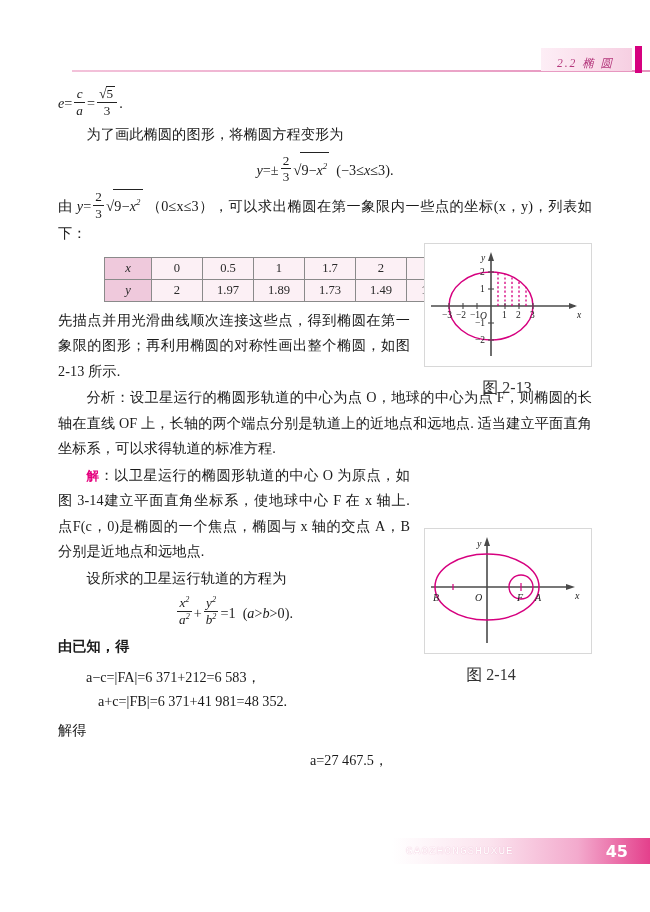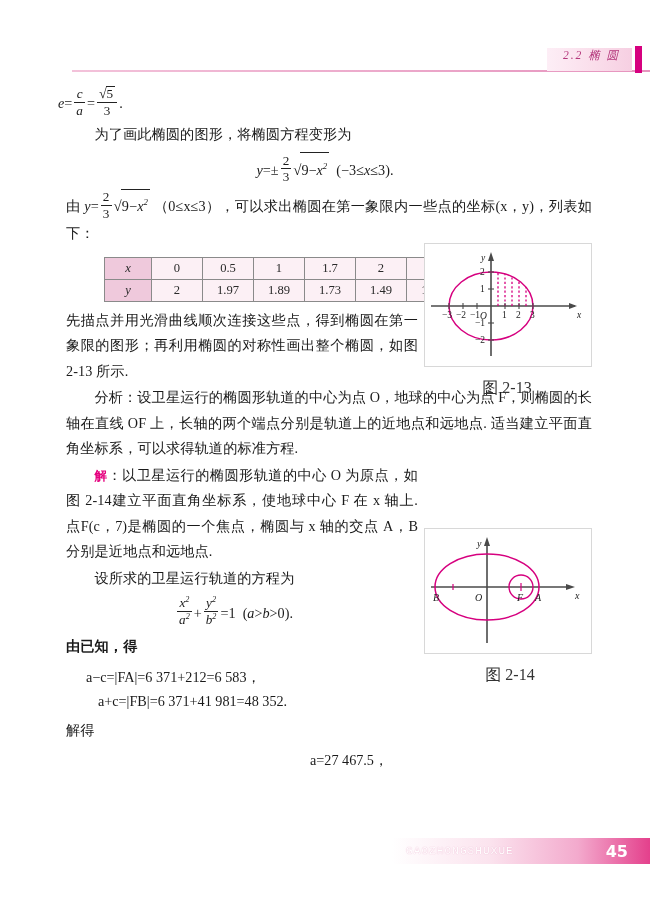--- a/index.html
+++ b/index.html
@@ -29,23 +29,23 @@
     width: 578px;
     height: 2px;
     background: linear-gradient(to right, #f3c2da, #e694be);
   }
   .header-tab {
     position: absolute;
     right: 18px;
     top: 48px;
     height: 23px;
     display: flex;
-    align-items: flex-start;
+    align-items: flex-end;
     background: linear-gradient(to right, #fdeef6 0%, #fadeeb 55%, #f6cfe2 100%);
-    padding: 0 12px 0 16px;
+    padding: 0 18px 0 16px;
   }
   .header-tab .htitle {
     font-family: "Liberation Serif", serif;
     font-style: italic;
     font-size: 11.5px;
     letter-spacing: 2px;
     color: #b4377c;
     white-space: nowrap;
   }
   .header-bar {
@@ -58,21 +58,21 @@
   }
 
   
   .body {
     position: absolute;
     left: 58px;
     top: 82px;
     width: 534px;
   }
   p.tx {
-    margin: 0 0 1px 8px;
+    margin: 0 0 1px 0;
     font-size: 14.2px;
     line-height: 25.5px;
     text-align: justify;
     text-justify: inter-ideograph;
     letter-spacing: 0.1px;
   }
   p.ind { text-indent: 2em; }
   .ctr { text-align: center; }
   .label-pink {
     color: #e5007e;
@@ -145,21 +145,21 @@
   .figcap {
     position: absolute;
     text-align: center;
     font-size: 16px;
     color: #333;
     font-family: "Liberation Serif", serif;
   }
   #fig1 { left: 424px; top: 243px; width: 166px; height: 122px; }
   #fig1cap { left: 424px; top: 378px; width: 166px; }
   #fig2 { left: 424px; top: 528px; width: 166px; height: 124px; }
-  #fig2cap { left: 427px; top: 665px; width: 166px; }
+  #fig2cap { left: 408px; top: 665px; width: 166px; }
 
   
   .footer {
     position: absolute;
     left: 392px;
     top: 838px;
     width: 258px;
     height: 26px;
     background: linear-gradient(to right, #ffffff 0%, #fbe3ee 38%, #f3aacd 72%, #e4408c 100%);
     display: flex;
@@ -240,21 +240,21 @@
     </div>
 
     <p class="tx" style="width:352px;">先描点并用光滑曲线顺次连接这些点，得到椭圆在第一象限的图形；再利用椭圆的对称性画出整个椭圆，如图 2-13 所示.</p>
 
 
     <p class="tx ind">
       <span>分析：</span><span>设卫星运行的椭圆形轨道的中心为点 O，地球的中心为点 F，则椭圆的长轴在直线 OF 上，长轴的两个端点分别是轨道上的近地点和远地点. 适当建立平面直角坐标系，可以求得轨道的标准方程.</span>
     </p>
 
     <p class="tx ind" style="width:352px;">
-      <span class="label-pink">解</span><span>：以卫星运行的椭圆形轨道的中心 O 为原点，如图 2-14建立平面直角坐标系，使地球中心 F 在 x 轴上. 点F(c，7)是椭圆的一个焦点，椭圆与 x 轴的交点 A，B 分别是近地点和远地点.</span>
+      <span class="label-pink">解</span><span>：以卫星运行的椭圆形轨道的中心 O 为原点，如图 3-14建立平面直角坐标系，使地球中心 F 在 x 轴上. 点F(c，0)是椭圆的一个焦点，椭圆与 x 轴的交点 A，B 分别是近地点和远地点.</span>
     </p>
 
     <p class="tx ind" style="width:352px;">设所求的卫星运行轨道的方程为</p>
 
     <div class="eqline" style="width:352px;text-align:center;">
       <span class="frac"><span class="num mathv">x<sup class="e">2</sup></span><span class="den mathv">a<sup class="e">2</sup></span></span>+<span class="frac"><span class="num mathv">y<sup class="e">2</sup></span><span class="den mathv">b<sup class="e">2</sup></span></span>=1&nbsp;&nbsp;(<span class="mathv">a</span>&gt;<span class="mathv">b</span>&gt;0).
     </div>
 
     <p class="tx" style="margin-top:6px;font-weight:bold;">由已知，得</p>
 

